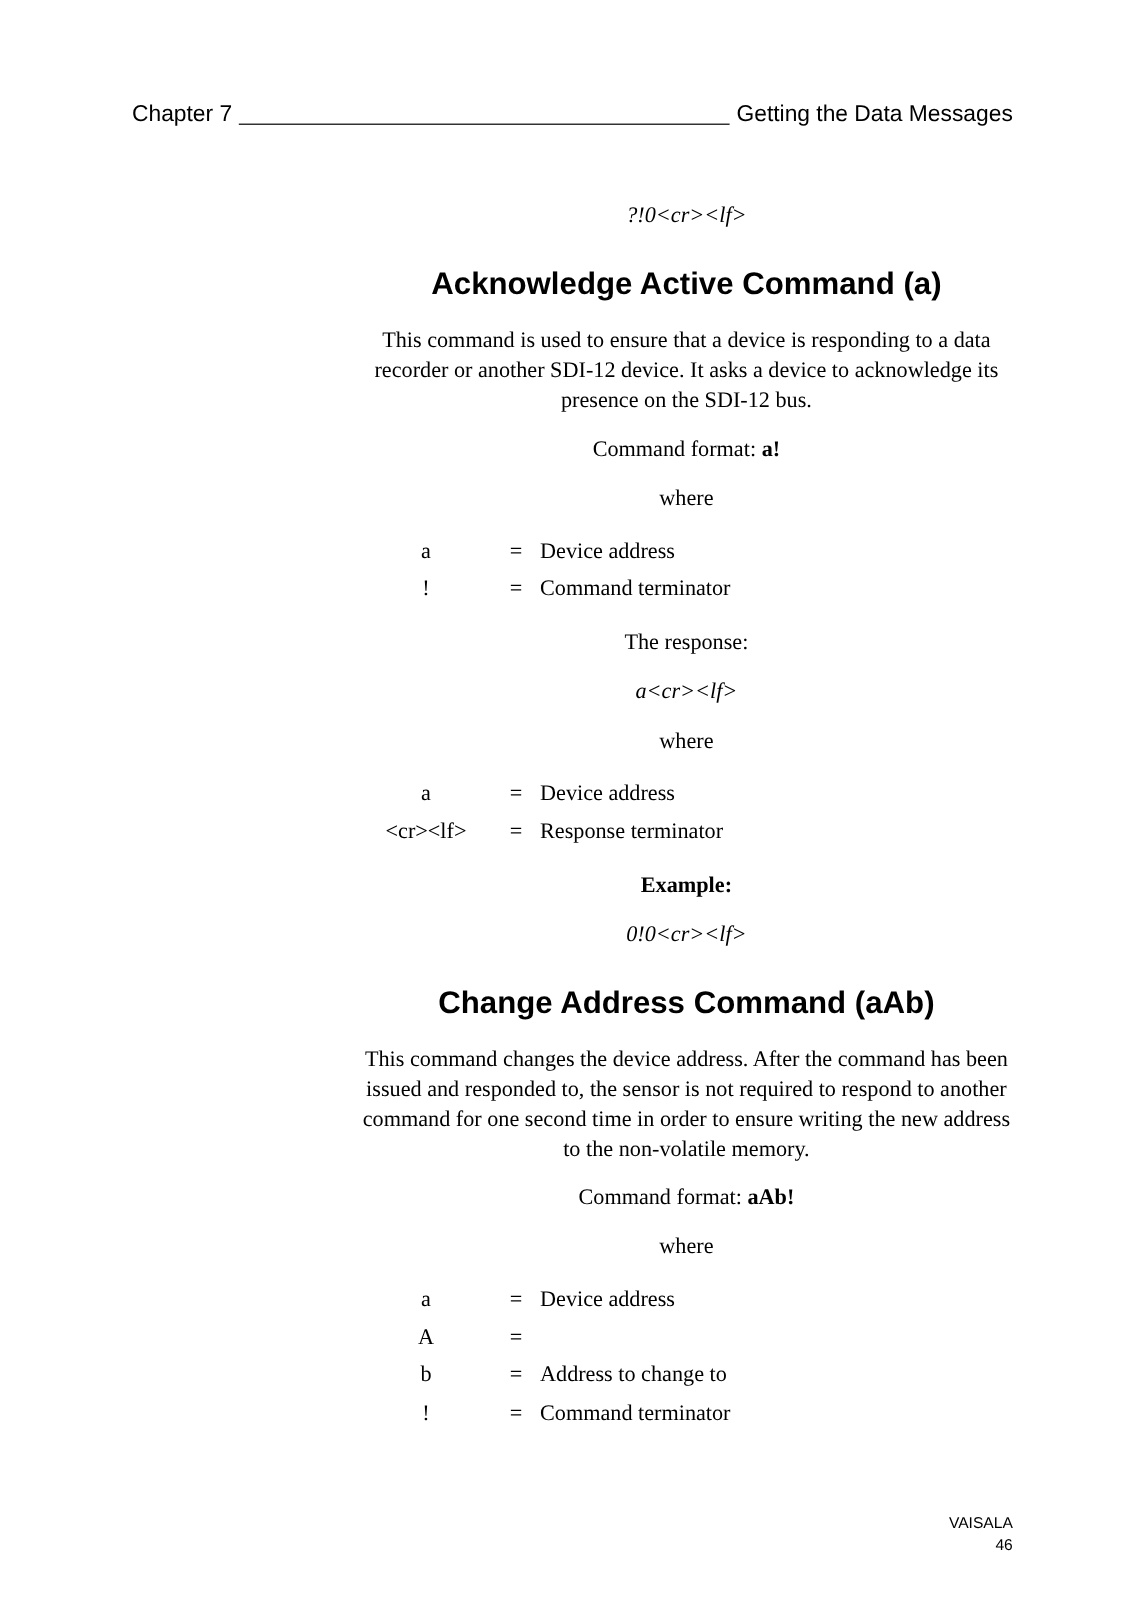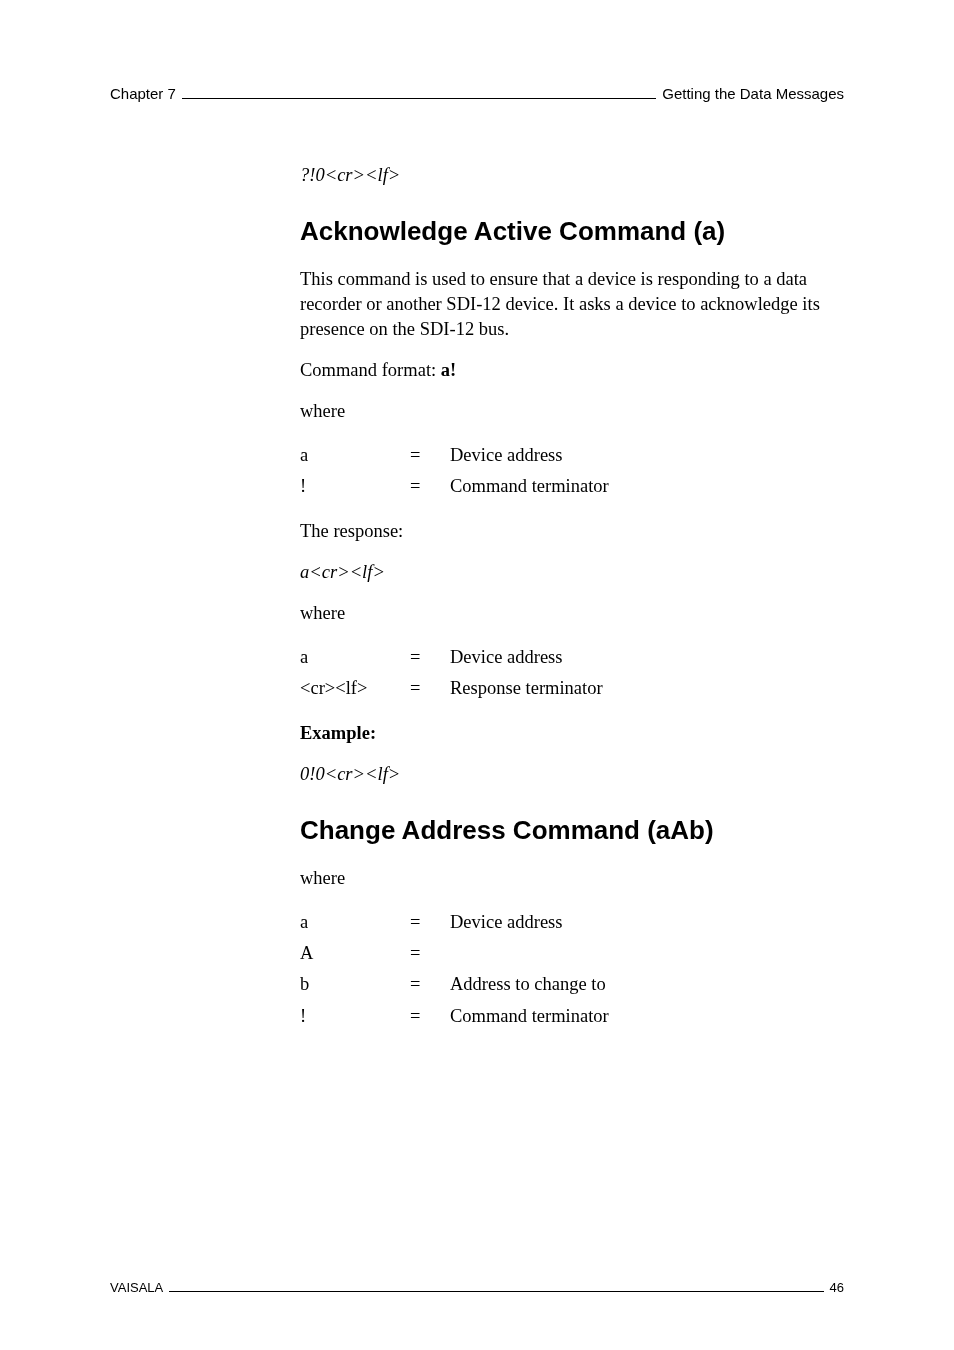--- a/index.html
+++ b/index.html
@@ -12,39 +12,40 @@
     height: 1350px;
     box-sizing: border-box;
     position: relative;
   }
   .page {
     padding: 85px 110px 0 110px;
     box-sizing: border-box;
   }
   .runhead {
     font-family: Arial, Helvetica, sans-serif;
-    font-size: 15px;
+    font-size: 19px;
     display: flex;
     justify-content: space-between;
     align-items: flex-end;
     margin-bottom: 6px;
   }
   .runhead .fill {
     flex: 1 1 auto;
     border-bottom: 1px solid #000;
     margin: 0 6px 3px 6px;
     height: 0;
   }
   .content {
     margin-left: 190px;
     padding-top: 55px;
   }
   .body {
     font-size: 18.5px;
     line-height: 1.35;
+    text-align: center;
   }
   .italic { font-style: italic; }
   h2.cmdtitle {
     font-family: Arial, Helvetica, sans-serif;
     font-weight: bold;
     font-size: 26px;
     margin: 26px 0 18px 0;
   }
   p.para { margin: 0 0 16px 0; }
   .deflist { margin: 0 0 16px 0; }
@@ -58,20 +59,21 @@
   .strong { font-weight: bold; }
   .footer {
     position: absolute;
     bottom: 55px;
     left: 110px;
     right: 110px;
     font-family: Arial, Helvetica, sans-serif;
     font-size: 13px;
     display: flex;
     align-items: flex-end;
+    flex-direction: column;
   }
   .footer .fill {
     flex: 1 1 auto;
     border-bottom: 1px solid #000;
     margin: 0 6px 3px 6px;
     height: 0;
   }
 </style>
 </head>
 <body>
@@ -129,21 +131,25 @@
         <span>Response terminator</span>
       </div>
     </div>
 
     <p class="para strong">Example:</p>
 
     <p class="para italic">0!0&lt;cr&gt;&lt;lf&gt;</p>
 
     <h2 class="cmdtitle">Change Address Command (aAb)</h2>
 
+    <p class="para">This command changes the device address. After the command has been issued and responded to, the sensor is not required to respond to another command for one second time in order to ensure writing the new address to the non-volatile memory.</p>
 
+    <p class="para">
+      <span>Command format: </span><span class="strong">aAb!</span>
+    </p>
 
     <p class="para">where</p>
 
     <div class="deflist">
       <div class="defrow">
         <span class="term">a</span>
         <span class="eq">=</span>
         <span>Device address</span>
       </div>
       <div class="defrow">

